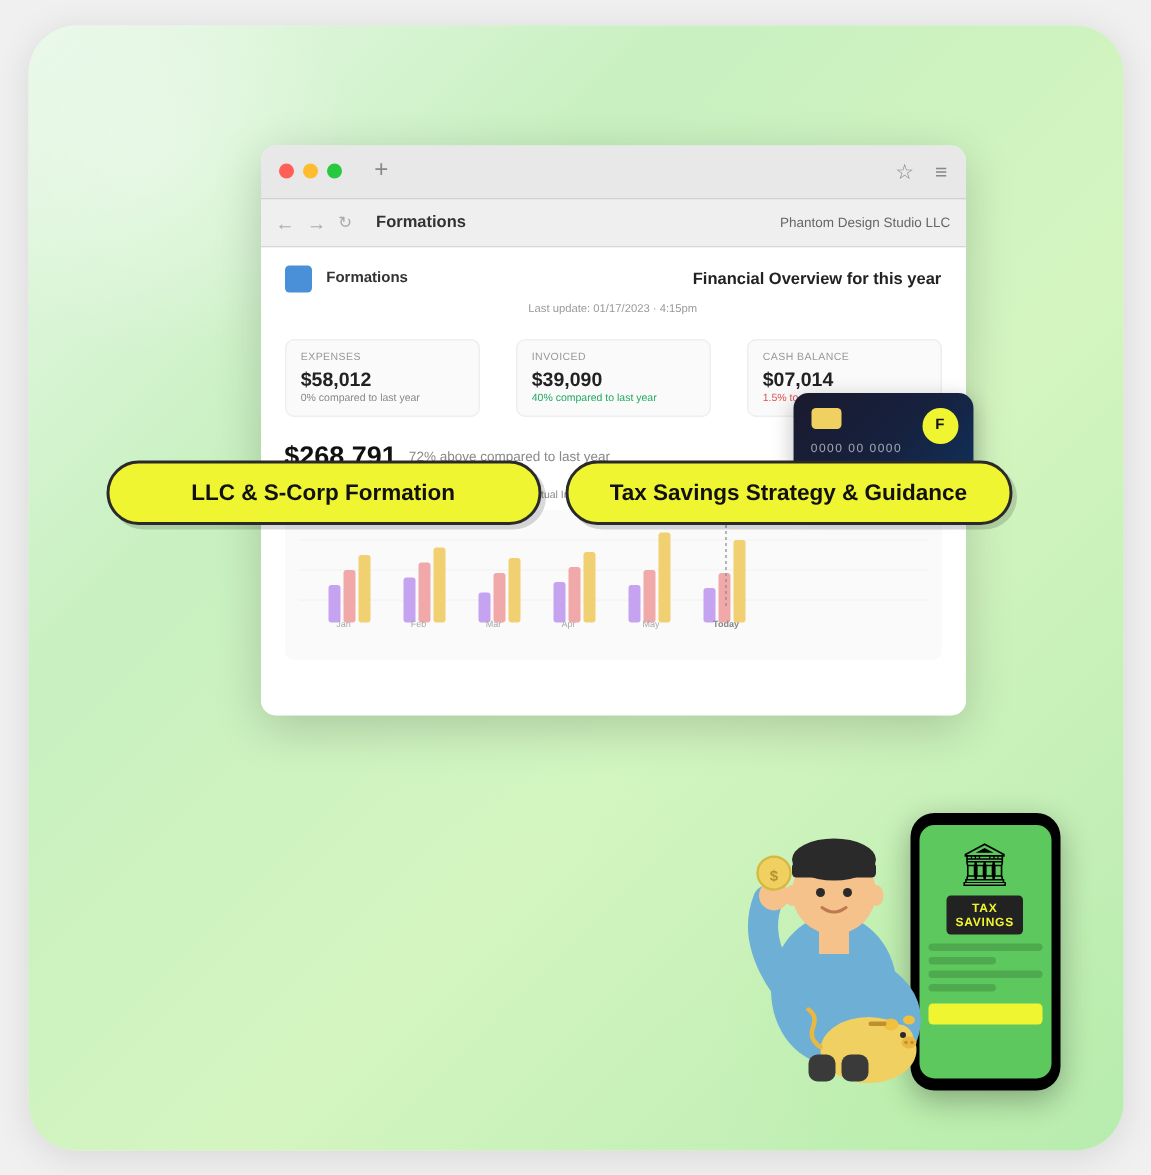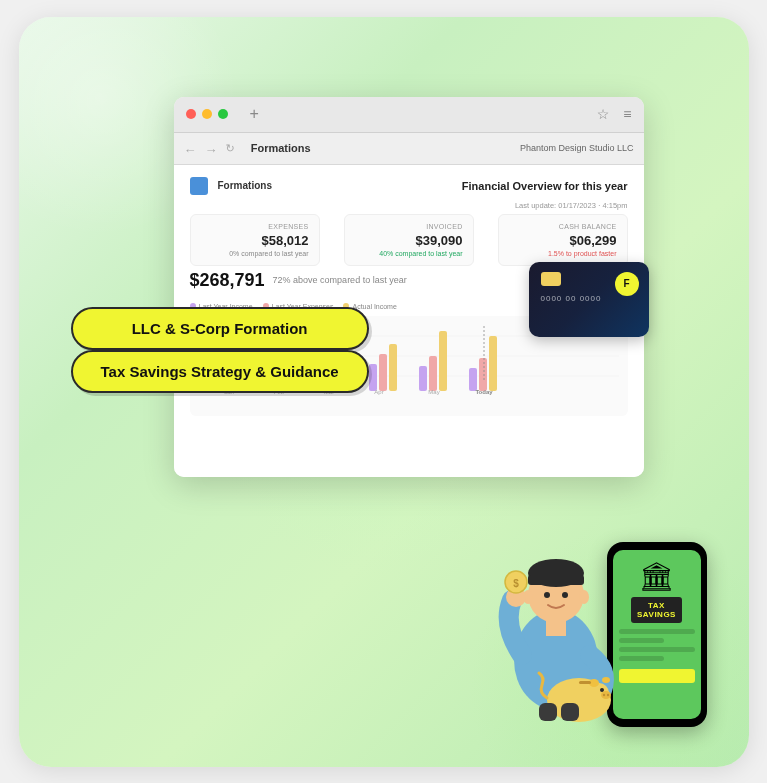--- a/index.html
+++ b/index.html
@@ -174,29 +174,28 @@
     .financial-overview-title {
       font-size: 11px;
       font-weight: 600;
       color: #222;
       margin-left: auto;
     }
 
     .last-update {
       font-size: 7.5px;
       color: #999;
-      text-align: right;
-      margin-bottom: 4px;
+      text-align: center;
+      margin-bottom: 16px;
     }
 
     .stats-row {
       display: flex;
       gap: 24px;
-      margin-bottom: 4px;
-      text-align: right;
+      margin-bottom: 16px;
     }
 
     .stat-box {
       flex: 1;
       background: #fafafa;
       border: 1px solid #eee;
       border-radius: 6px;
       padding: 8px 10px;
     }
 
@@ -274,22 +273,22 @@
       width: 100%;
       height: 80px;
     }
 
     
     .pills-container {
       position: absolute;
       top: 290px;
       left: 52px;
       display: flex;
-      flex-direction: column;
-      gap: 0;
+      flex-direction: row;
+      gap: 16px;
       z-index: 10;
     }
 
     .pill {
       background: #f0f531;
       border: 2.5px solid #2a2a2a;
       border-radius: 50px;
       padding: 11px 28px;
       font-size: 15px;
       font-weight: 800;
@@ -456,21 +455,21 @@
           <div class="stat-value">$58,012</div>
           <div class="stat-change">0% compared to last year</div>
         </div>
         <div class="stat-box">
           <div class="stat-label">INVOICED</div>
           <div class="stat-value">$39,090</div>
           <div class="stat-change positive">40% compared to last year</div>
         </div>
         <div class="stat-box">
           <div class="stat-label">CASH BALANCE</div>
-          <div class="stat-value">$06,299</div>
+          <div class="stat-value">$07,014</div>
           <div class="stat-change negative">1.5% to product faster</div>
         </div>
       </div>
       <div class="total-row">
         <span class="total-value">$268,791</span>
         <span class="total-change">72% above compared to last year</span>
       </div>
       <div class="chart-legend">
         <div class="legend-item">
           <div class="legend-dot" style="background:#c5a3f0;"></div>

